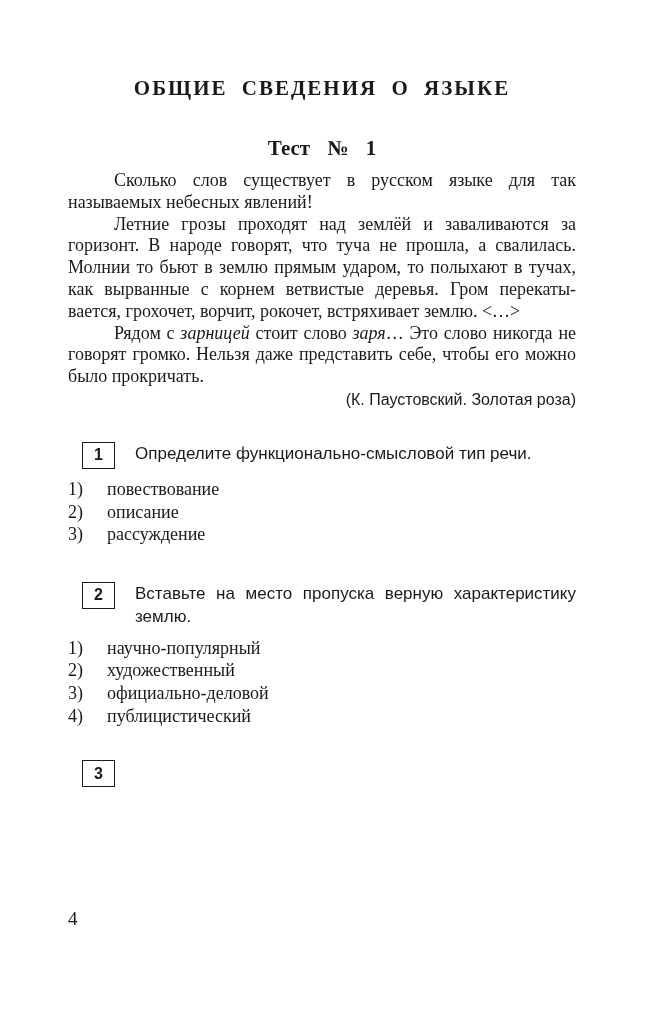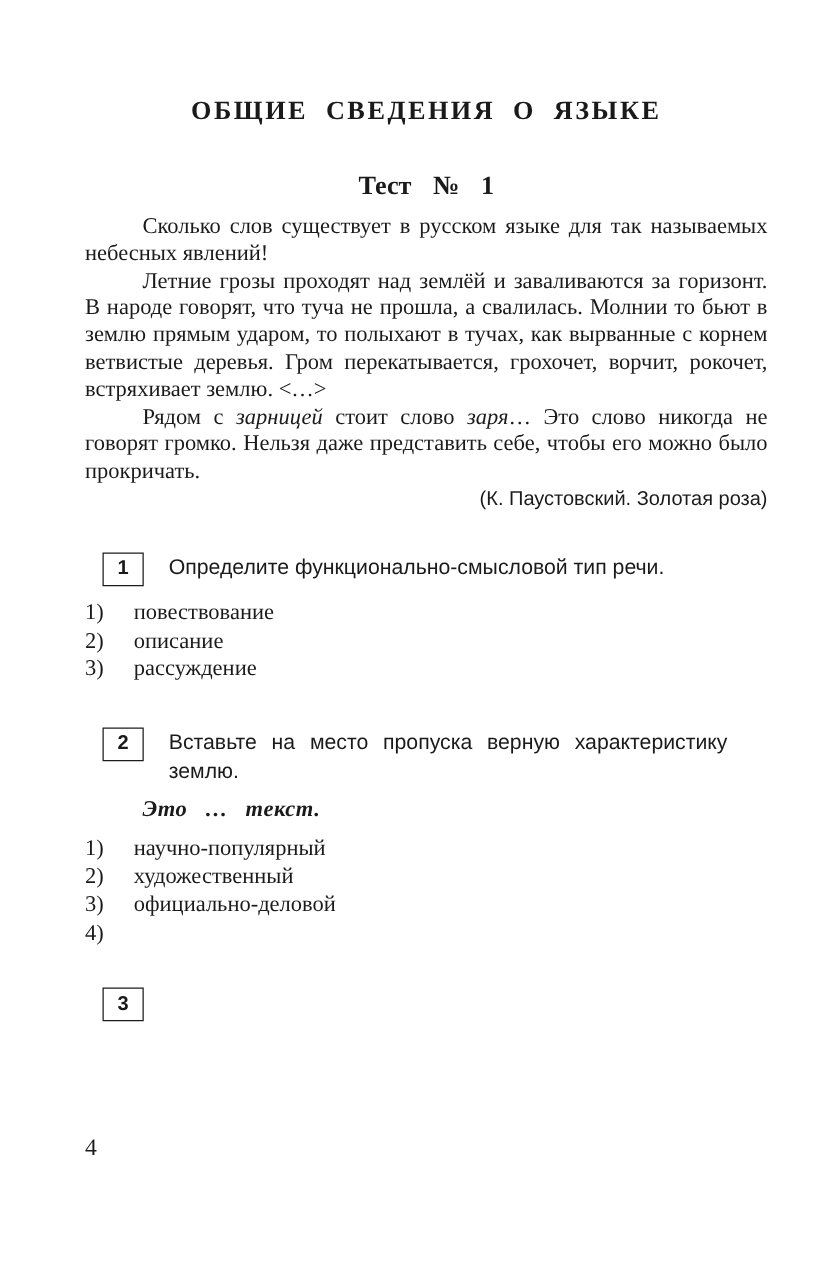--- a/index.html
+++ b/index.html
@@ -8,21 +8,21 @@
     height: 1010px;
     background: #ffffff;
     color: #1a1a1a;
     font-family: "Liberation Serif", serif;
     position: relative;
     overflow: hidden;
   }
   .page {
     position: absolute;
     inset: 0;
-    padding: 76px 36px 0 68px;
+    padding: 76px 74px 0 68px;
     box-sizing: border-box;
   }
   .section-title {
     text-align: center;
     font-size: 21px;
     font-weight: bold;
     letter-spacing: 2px;
     word-spacing: 7px;
     margin: 0;
   }
@@ -150,36 +150,36 @@
         <span>рассуждение</span>
       </div>
   </div>
 
   <div class="question q2">
     <div class="qbox">
         <span>2</span>
       </div>
     <div class="qtext">Вставьте на место пропуска верную характеристику землю.</div>
   </div>
-  <p class="prompt">Это … текст.</p>
   <div class="options">
     <div class="option">
         <span class="opt-marker">1)</span>
         <span>научно-популярный</span>
       </div>
     <div class="option">
         <span class="opt-marker">2)</span>
         <span>художественный</span>
       </div>
     <div class="option">
         <span class="opt-marker">3)</span>
         <span>официально-деловой</span>
       </div>
     <div class="option">
         <span class="opt-marker">4)</span>
+        <span>публицистический</span>
       </div>
   </div>
 
   <div class="question q3">
     <div class="qbox">
         <span>3</span>
       </div>
   </div>
 
   <div class="page-number">4</div>

